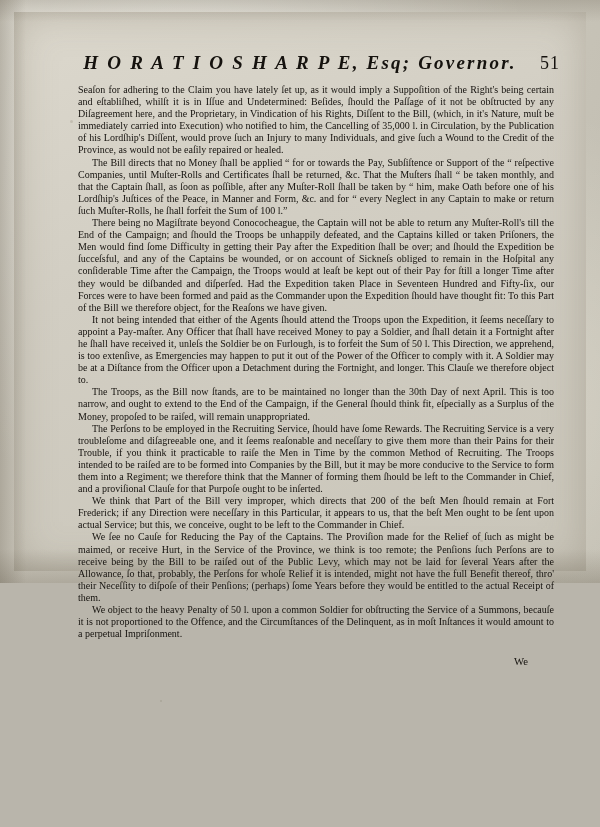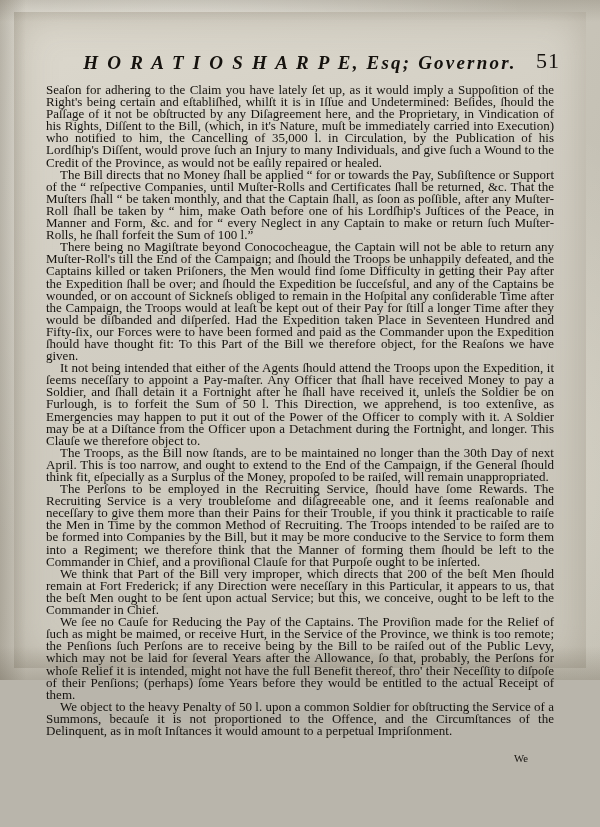--- a/index.html
+++ b/index.html
@@ -9,21 +9,21 @@
   body {
     width: 600px;
     height: 827px;
     background: #b9b5ab;
     font-family: "Liberation Serif", serif;
     overflow: hidden;
   }
   .page {
     position: relative;
     width: 600px;
-    height: 680px;
+    height: 583px;
     background: #c9c5bb;
     background-image:
       radial-gradient(ellipse at 30% 20%, rgba(255,255,250,0.55), rgba(255,255,250,0) 60%),
       radial-gradient(ellipse at 75% 70%, rgba(255,252,240,0.40), rgba(255,252,240,0) 55%),
       linear-gradient(115deg, #d7d3c8 0%, #cfcbc0 35%, #c6c2b6 70%, #bdb9ad 100%);
     box-sizing: border-box;
   }
   .paper-inner {
     position: absolute;
     left: 14px;
@@ -78,32 +78,33 @@
     letter-spacing: 2.2px;
     font-weight: 700;
     white-space: nowrap;
     text-align: center;
     width: 100%;
   }
   .page-number {
     position: absolute;
     right: -6px;
     bottom: 0;
-    font-size: 22px;
+    font-size: 18px;
     letter-spacing: 1px;
     font-weight: 400;
   }
 
   .body-text {
-    font-size: 13px;
+    font-size: 10px;
     line-height: 12.1px;
     text-align: justify;
     text-justify: inter-word;
     -webkit-hyphens: none;
     hyphens: none;
+    margin-left: 32px;
   }
   .body-text p {
     margin: 0;
     text-indent: 14px;
   }
   .body-text p.no-indent {
     text-indent: 0;
   }
   .catchword {
     text-align: right;

